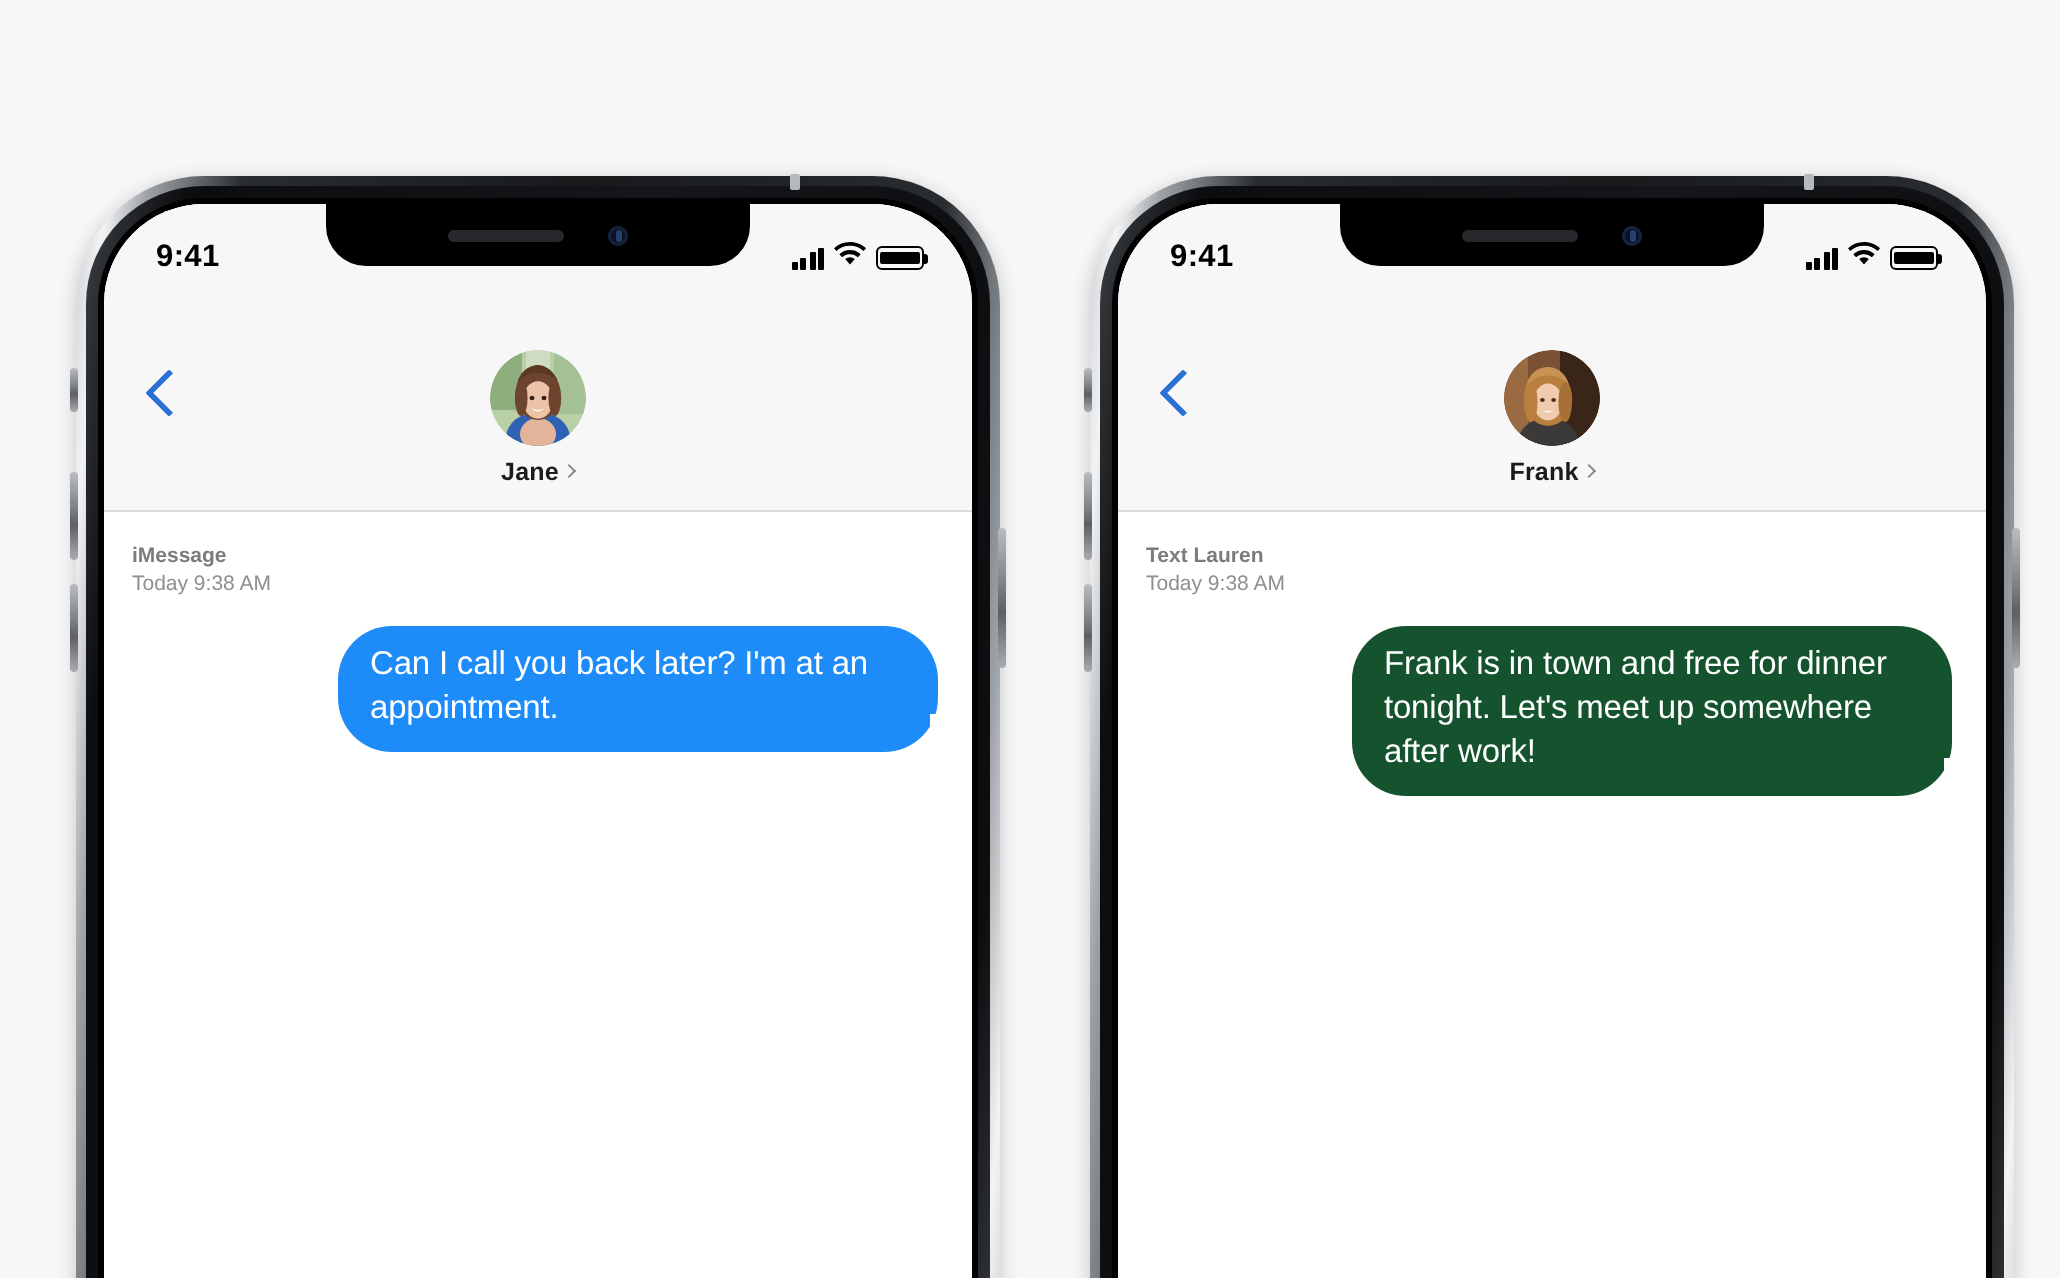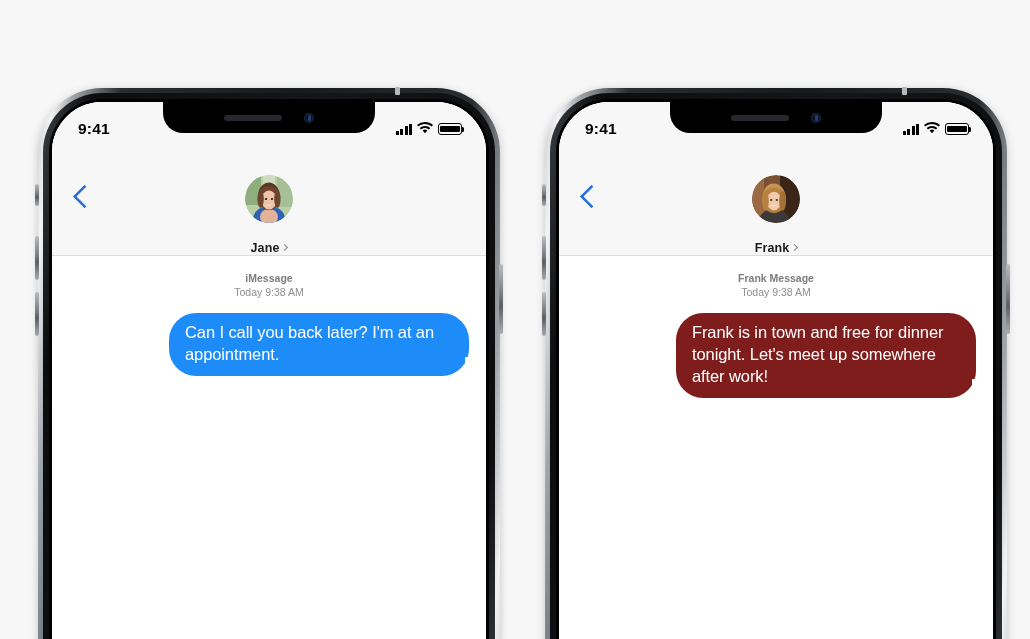--- a/index.html
+++ b/index.html
@@ -218,21 +218,21 @@
   .avatar {
     width: 48px;
     height: 48px;
     border-radius: 50%;
     overflow: hidden;
     position: relative;
   }
   .avatar svg { display: block; width: 100%; height: 100%; }
 
   .contact-name {
-    margin-top: 18px;
+    margin-top: 6px;
     font-size: 12.5px;
     font-weight: bold;
     color: #1b1b1b;
     letter-spacing: 0.1px;
     display: flex;
     align-items: center;
     gap: 3px;
   }
   .name-chevron {
     width: 5px;
@@ -246,21 +246,21 @@
   
   .conversation {
     position: absolute;
     top: 155px;
     left: 0; right: 0;
     bottom: 62px;
     background: #fff;
     padding: 14px 14px 0 14px;
   }
   .msg-meta {
-    text-align: center;
+    text-align: left;
     font-size: 10.5px;
     color: #8e8e93;
     line-height: 1.35;
   }
   .msg-meta .kind { font-weight: bold; color: #7c7c80; }
   .msg-meta .stamp { font-weight: normal; color: #8e8e93; }
 
   .bubble-row {
     display: flex;
     justify-content: flex-end;
@@ -271,21 +271,21 @@
     position: relative;
     max-width: 300px;
     border-radius: 27px;
     padding: 9px 15px 10px 16px;
     color: #fff;
     font-size: 16.5px;
     line-height: 1.33;
     letter-spacing: -0.1px;
   }
   .bubble-blue  { background: #1d8cf8; }
-  .bubble-green { background: #7f1d1d; }
+  .bubble-green { background: #14532d; }
 
   
   .bubble::after {
     content: "";
     position: absolute;
     right: -6px;
     bottom: 0;
     width: 18px;
     height: 19px;
     background: inherit;
@@ -486,21 +486,21 @@
           </div>
           <div class="contact-name">
             <span>Frank</span>
             <span class="name-chevron"></span>
           </div>
         </div>
       </div>
 
       <div class="conversation">
         <div class="msg-meta">
-          <div class="kind">Frank Message</div>
+          <div class="kind">Text Lauren</div>
           <div class="stamp">Today 9:38 AM</div>
         </div>
         <div class="bubble-row">
           <div class="bubble bubble-green">Frank is in town and free for dinner tonight. Let's meet up somewhere after work!</div>
         </div>
       </div>
 
     </div>
   </div>
 

